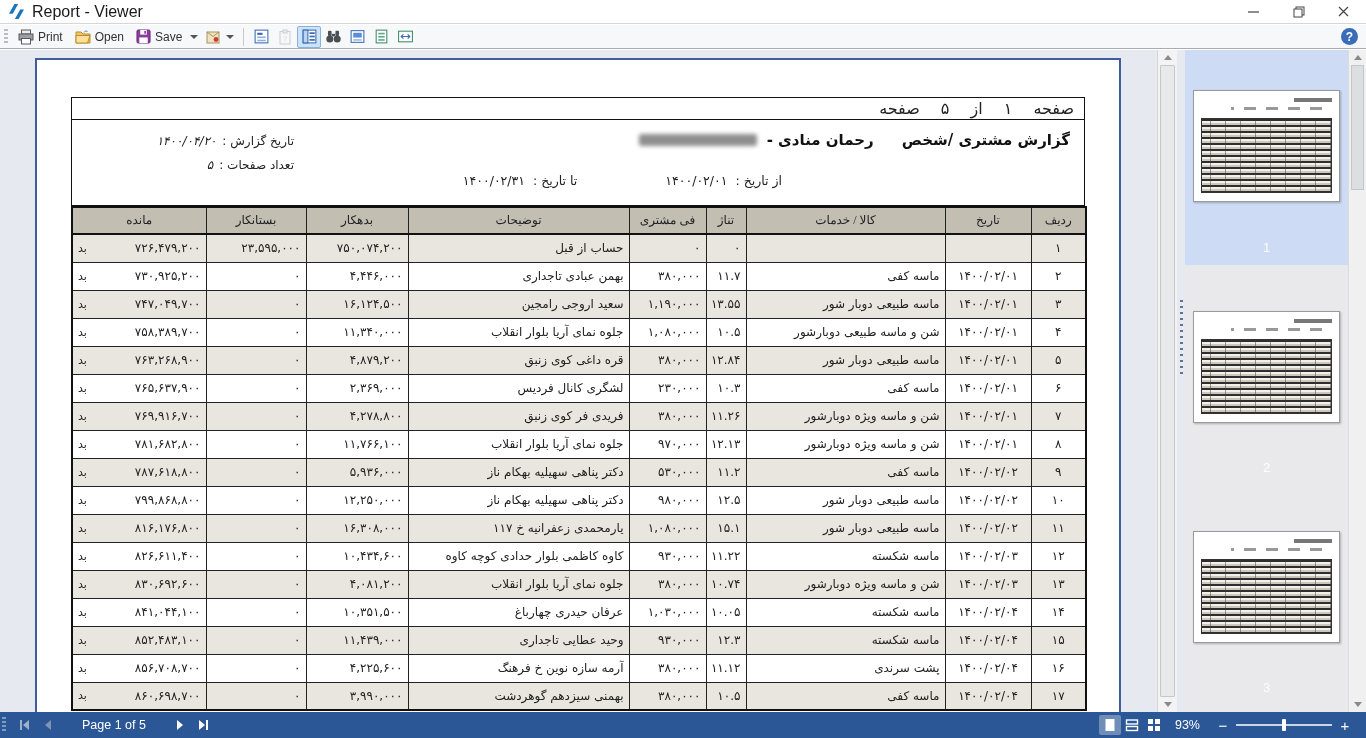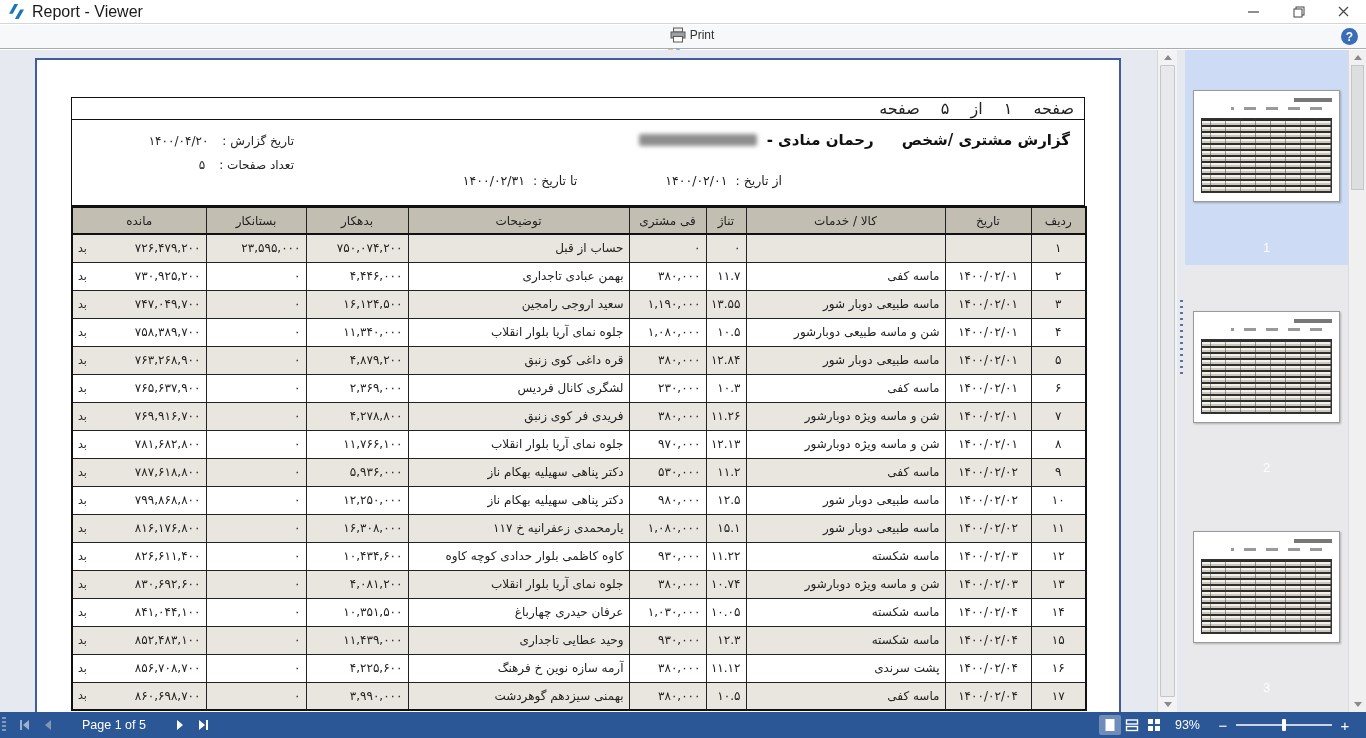--- a/index.html
+++ b/index.html
@@ -9,21 +9,21 @@
 
   
   .titlebar { position:absolute; top:0; left:0; right:0; height:24px; background:#fff; border-bottom:1px solid #d6d6d6; display:flex; align-items:center; }
   .titlebar .logo { width:17px; height:17px; margin:0 7px 0 8px; }
   .titlebar .wtitle { font-size:16px; color:#1a1a1a; }
   .wcontrols { margin-left:auto; display:flex; height:100%; }
   .wbtn { width:45px; height:100%; display:flex; align-items:center; justify-content:center; }
   .wbtn svg { display:block; }
 
   
-  .toolbar { position:absolute; top:25px; left:0; right:0; height:24px; background:#f7f8f9; border-bottom:1px solid #a9adb3; display:flex; align-items:center; padding-left:18px;flex-direction:column; }
+  .toolbar { position:absolute; top:25px; left:0; right:0; height:24px; background:#f7f8f9; border-bottom:1px solid #a9adb3; display:flex; align-items:center; padding-left:2px; }
   .grip { width:4px; height:16px; margin:0 4px 0 2px; background:repeating-linear-gradient(to bottom,#b9bcc2 0 2px,transparent 2px 4px); }
   .tbtn { display:flex; align-items:center; gap:4px; padding:2px 6px; border-radius:2px; color:#333; font-size:12px; }
   .tbtn svg { display:block; }
   .caret { width:0; height:0; border-left:4px solid transparent; border-right:4px solid transparent; border-top:4px solid #555; margin:0 4px 0 2px; }
   .tsep { width:1px; height:18px; background:#c9c9c9; margin:0 5px; }
   .ibtn { width:24px; height:22px; display:flex; align-items:center; justify-content:center; border:1px solid transparent; border-radius:2px; }
   .ibtn.active { background:#cfe3f8; border-color:#88b3e0; }
   .ibtn.disabled { opacity:.45; }
   .helpbtn { position:absolute; right:8px; top:3px; width:17px; height:17px; border-radius:50%; background:#3a6db8; color:#fff; font-weight:bold; font-size:12px; display:flex; align-items:center; justify-content:center; }
 
@@ -31,28 +31,28 @@
   .main { position:absolute; top:50px; left:0; right:0; bottom:26px; background:#e6e9ef; }
   .viewport { position:absolute; left:0; top:0; width:1157px; height:100%; overflow:hidden; }
   .page { position:absolute; left:35px; top:8px; width:1086px; height:700px; background:#fff; border:2px solid #3f5c9c; }
   .page-head-box { position:absolute; left:34px; top:37px; width:1014px; height:23px; border:1px solid #111; direction:rtl; display:flex; align-items:center; padding:0 10px; font-family:"DejaVu Sans", sans-serif; font-size:16px; word-spacing:16px; }
   .title-box { position:absolute; left:34px; top:59px; width:1014px; height:87px; border:1px solid #111; border-top:none; }
   .rpt-title { position:absolute; top:12px; right:14px; direction:rtl; display:flex; align-items:center; gap:28px; font-family:"DejaVu Sans", sans-serif; font-size:15px; font-weight:bold; color:#111; }
   .rpt-title .pname { margin-left:-18px; }
   .redacted { width:118px; height:12px; background:#8e8e8e; filter:blur(2px); border-radius:2px; }
   .meta-left { position:absolute; top:10px; left:22px; width:200px; direction:rtl; font-family:"DejaVu Sans", sans-serif; font-size:12px; line-height:24px; }
   .meta-left .row { display:flex; gap:6px; }
-  .meta-left .row .val { margin-right:8px; }
+  .meta-left .row .val { margin-right:0;font-style:italic; }
   .date-range { position:absolute; top:54px; right:302px; direction:rtl; display:flex; gap:88px; font-family:"DejaVu Sans", sans-serif; font-size:12.5px; }
   .date-range .pair { display:flex; gap:8px; }
 
   
   table.rpt { position:absolute; left:34px; top:146px; width:1014px; border-collapse:collapse; table-layout:fixed; direction:rtl; font-family:"DejaVu Sans", sans-serif; font-size:12px; border:2px solid #111; }
   table.rpt th, table.rpt td { border:1px solid #222; height:28px; padding:2px 5px; overflow:hidden; white-space:nowrap; }
-  table.rpt thead th { background:#c2beb2; font-weight:normal; text-align:center; border-bottom:2px solid #111; height:27px; }
+  table.rpt thead th { background:#c2beb2; font-weight:normal; text-align:center; border-bottom:2px solid #111; height:27px;font-family:Liberation Serif, serif; }
   table.rpt td { text-align:right; }
   tr.shade td { background:#e9e6df; }
   .c0 { width:55px; text-align:center !important; }
   .c1 { width:86px; text-align:center !important; }
   .c2 { width:199px; }
   .c3 { width:40px; }
   .c4 { width:77px; }
   .c5 { width:221px; }
   .c6 { width:102px; }
   .c7 { width:100px; }

